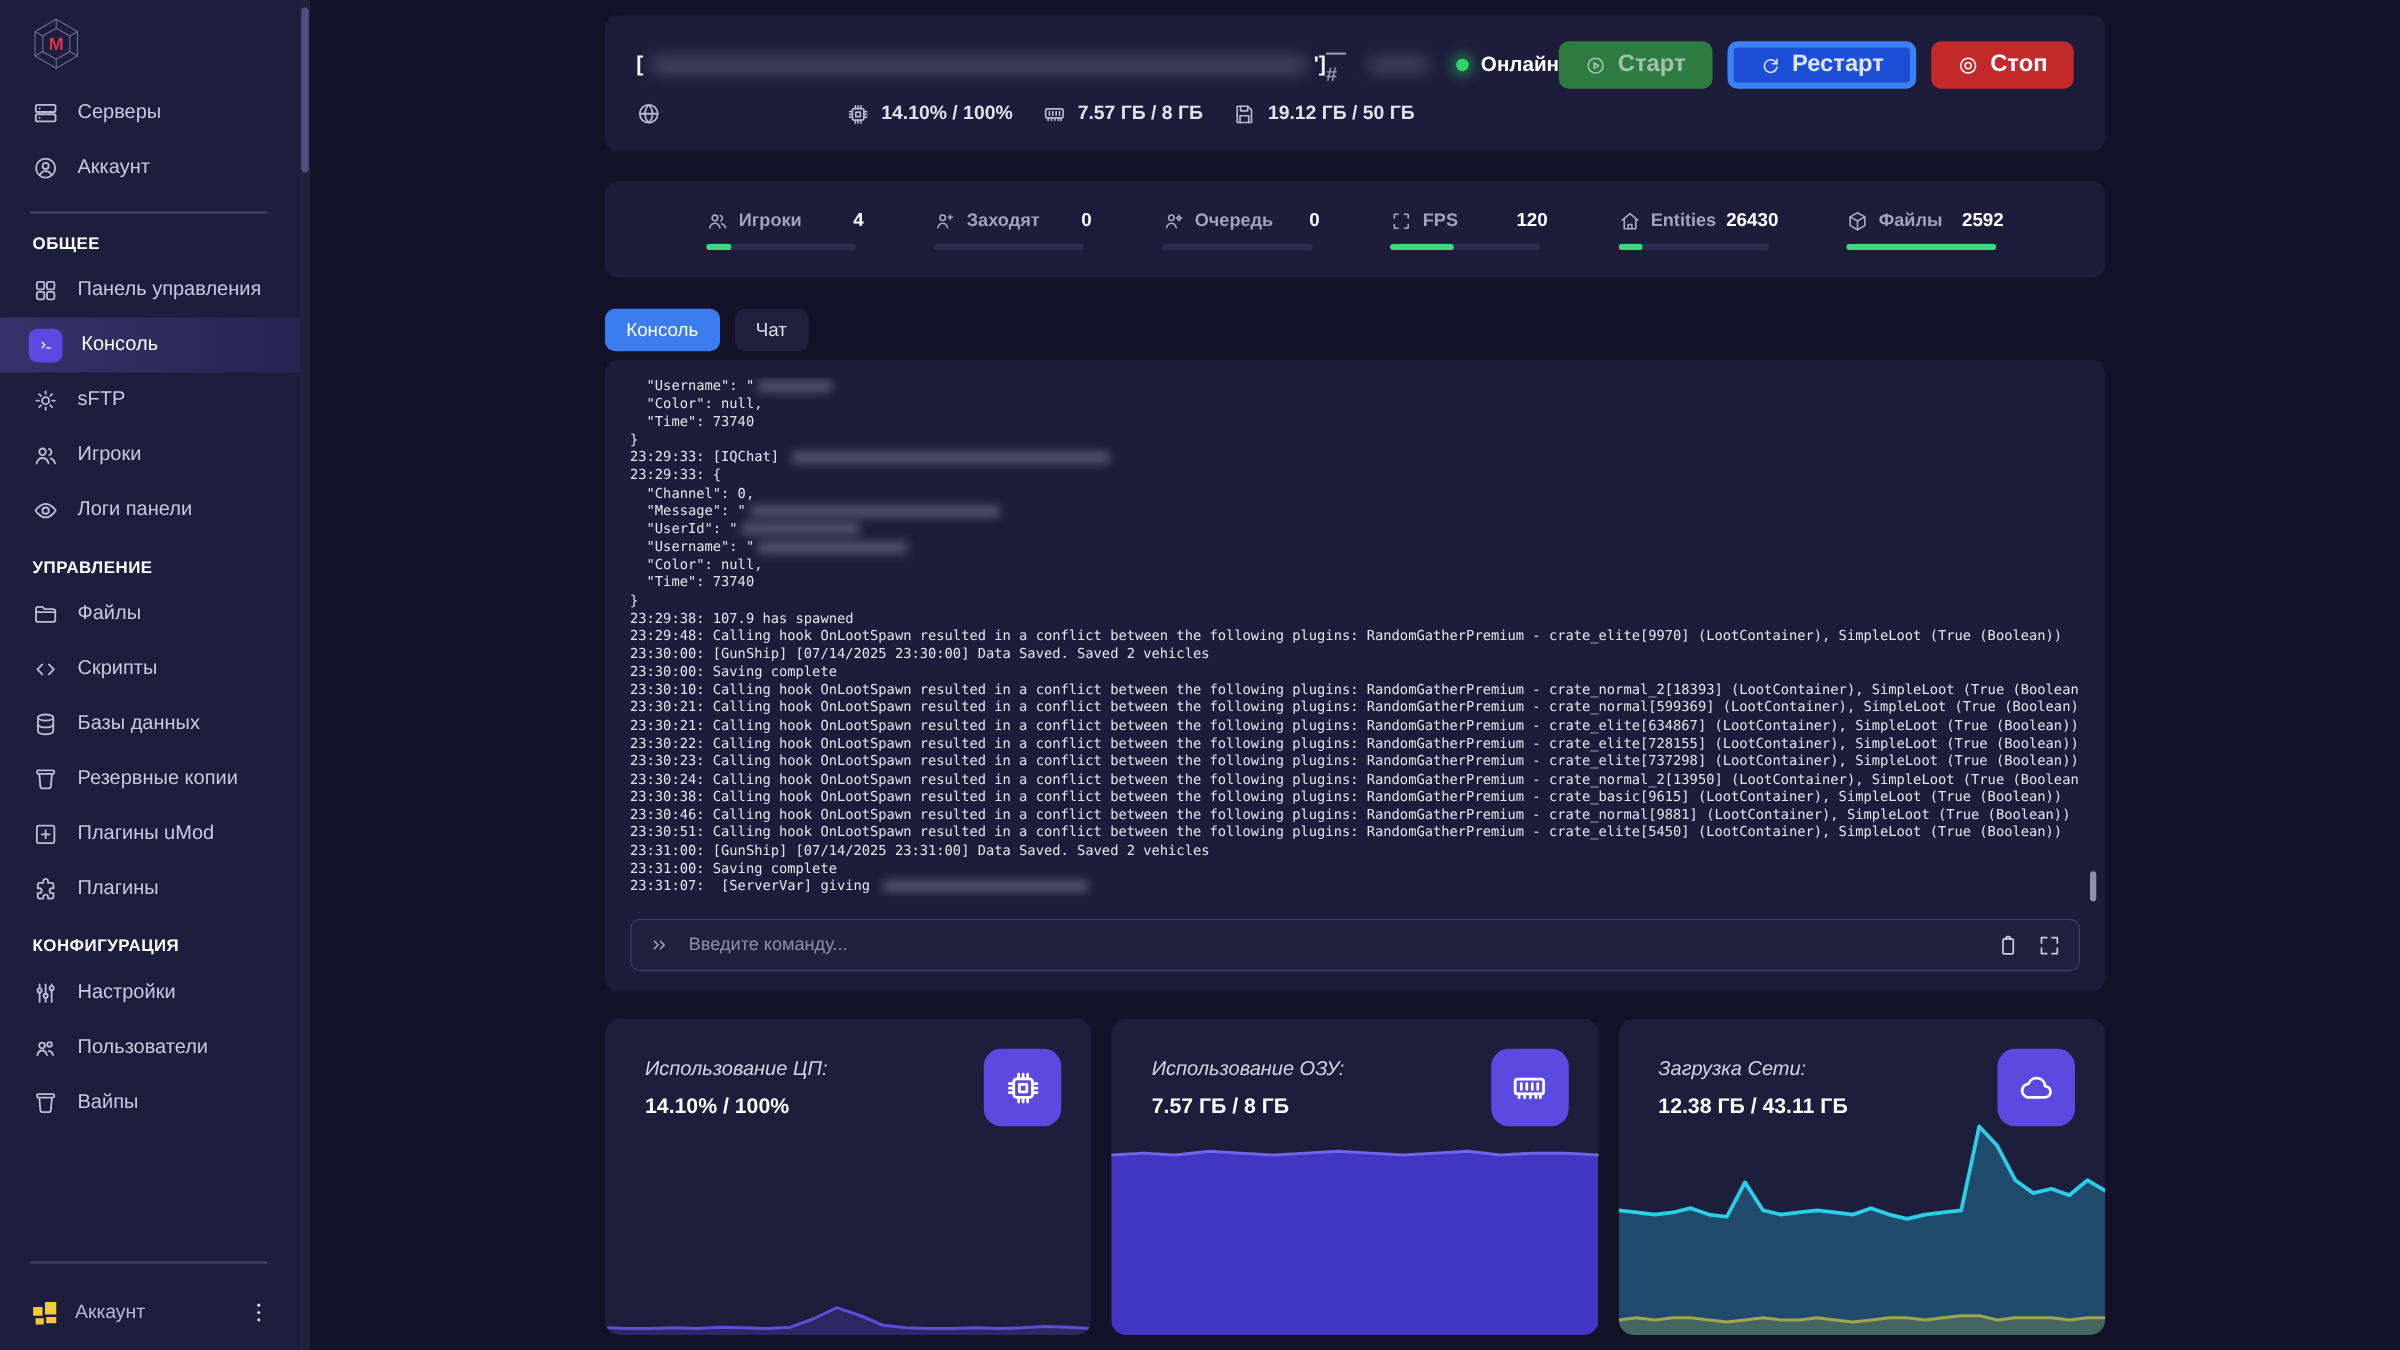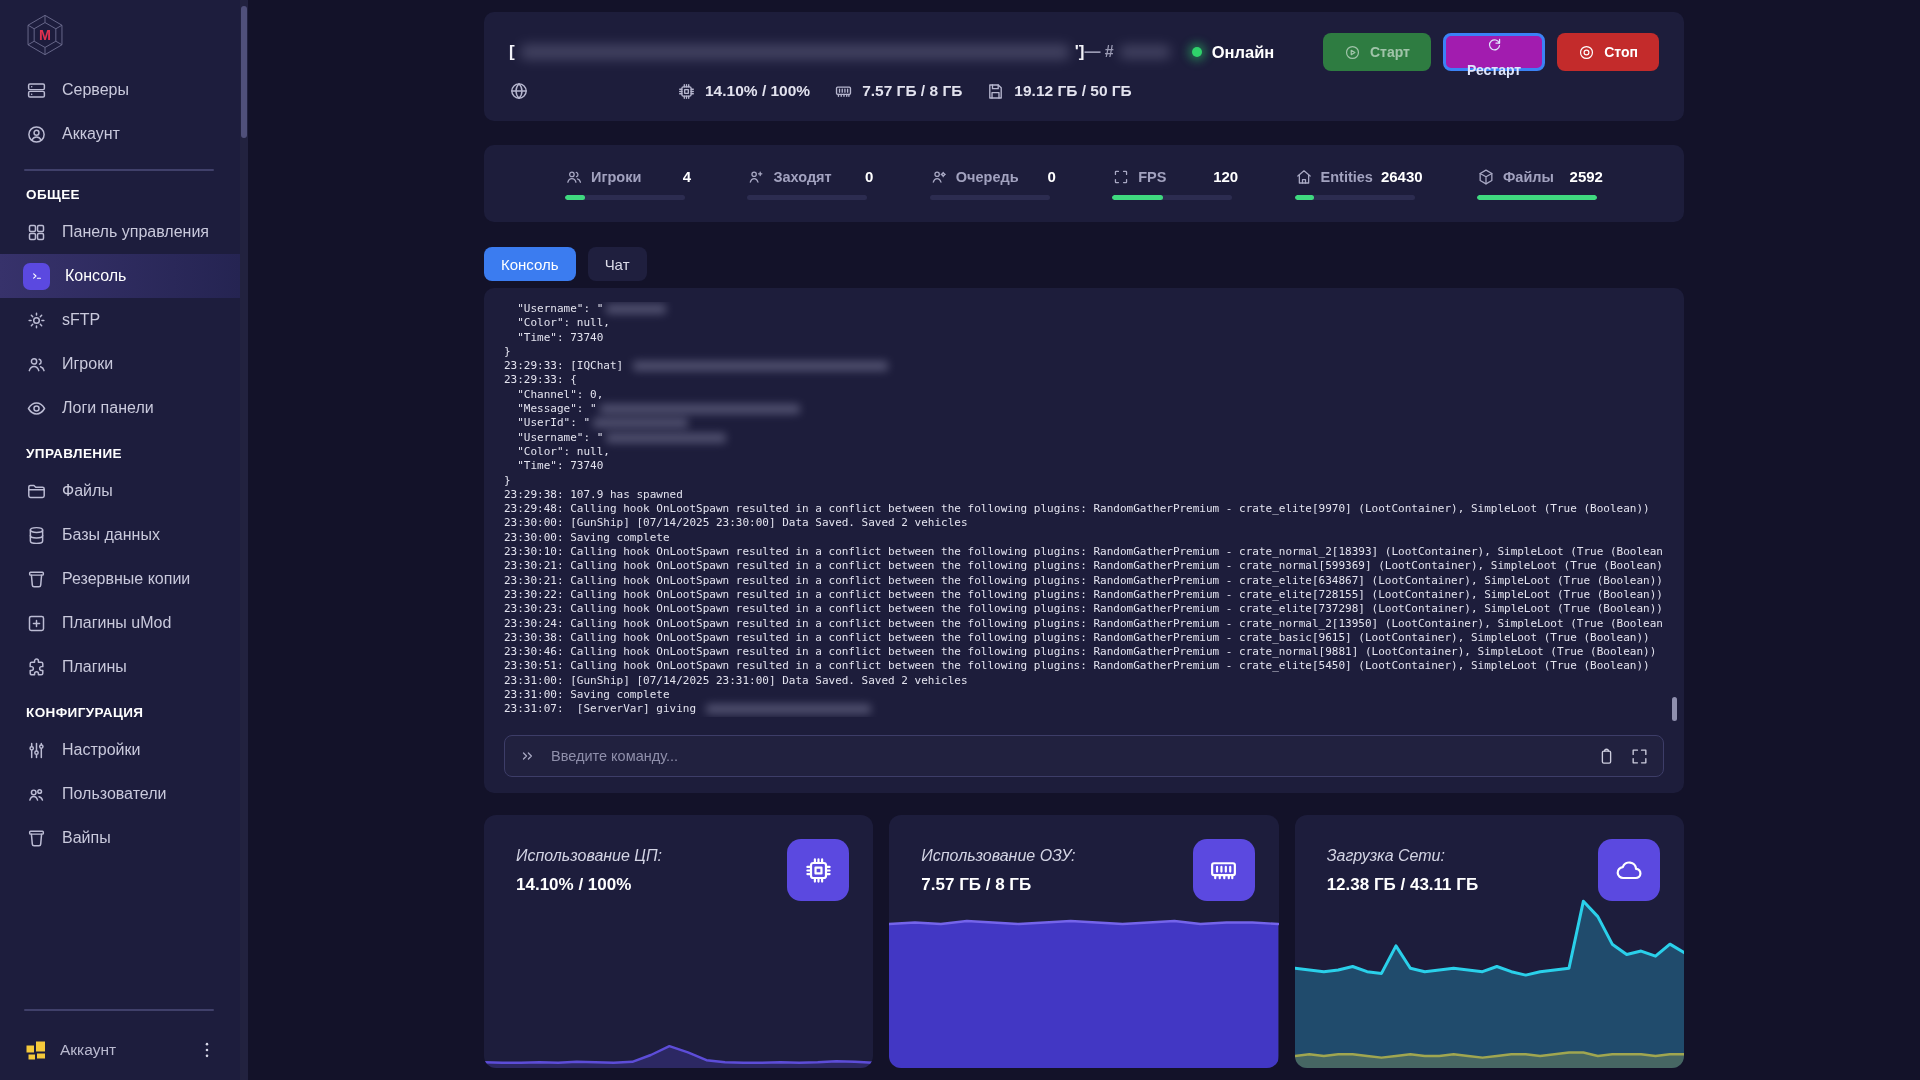--- a/index.html
+++ b/index.html
@@ -39,24 +39,24 @@
 
   
   .header-panel{margin-top:12px;height:109px;box-sizing:border-box;padding:20px 25px 0 25px;}
   .hdr-row1{display:flex;align-items:center;height:40px;}
   .sn-bracket{font-size:17px;font-weight:bold;color:#f2f2f8;}
   .blur-name{display:inline-block;height:16px;border-radius:4px;background:#9d9dbd;opacity:.28;filter:blur(6px);margin:0 6px;}
   .sn-sep{font-size:16px;color:#9b9bb4;font-weight:bold;}
   .status-dot{width:10px;height:10px;border-radius:50%;background:#2fd26b;box-shadow:0 0 10px 4px rgba(47,210,107,.45);margin:0 10px 0 16px;flex:none;}
   .status-lbl{font-size:16.5px;font-weight:bold;color:#fff;}
   .hdr-buttons{margin-left:auto;display:flex;gap:12px;}
-  .btn{height:38px;border:none;border-radius:8px;display:flex;align-items:center;gap:9px;padding:0 21px;font-size:14px;font-weight:bold;font-family:inherit;cursor:pointer;}
+  .btn{height:38px;border:none;border-radius:8px;display:flex;align-items:center;gap:9px;padding:0 21px;font-size:19px;font-weight:bold;font-family:inherit;cursor:pointer;}
   .btn i[data-icon]{width:17px;height:17px;}
   .btn-start{background:#2e7c41;color:rgba(255,255,255,.55);}
-  .btn-restart{background:#a21caf;border:3px solid #3b82f6;color:#dfe5fb;flex-direction:column;}
+  .btn-restart{background:#1d4ed8;border:5px solid #3b82f6;color:#dfe5fb;}
   .btn-stop{background:#c32b2b;color:#fff;}
   .hdr-row2{display:flex;align-items:center;margin-top:9px;}
   .hdr-row2 .globe{width:20px;height:20px;color:#b7b7cf;}
   .hdr-meta{display:flex;gap:24px;margin-left:148px;}
   .meta-item{display:flex;align-items:center;gap:9px;}
   .meta-item i[data-icon]{width:19px;height:19px;color:#b7b7cf;}
   .meta-item .txt{font-size:15.5px;font-weight:bold;color:#e2e2ee;}
 
   
   .stats-panel{margin-top:24px;height:77px;display:flex;align-items:center;justify-content:space-between;padding:0 81px;box-sizing:border-box;}
@@ -189,20 +189,28 @@
         </div>
         <div class="sec-title">УПРАВЛЕНИЕ</div>
         <div class="nav-item">
           <i data-icon="folder">
             <svg class="ic" viewBox="0 0 24 24" fill="none" stroke="currentColor" stroke-width="1.7" stroke-linecap="round" stroke-linejoin="round">
               <path d="M3.2 7.2c0-1.1.9-2 2-2h3.9l2 2h7.7c1.1 0 2 .9 2 2v7.6c0 1.1-.9 2-2 2H5.2c-1.1 0-2-.9-2-2z"></path>
               <path d="M3.2 10h17.6"></path>
             </svg>
           </i>
           <span class="lbl">Файлы</span>
+        </div>
+        <div class="nav-item">
+          <i data-icon="code">
+            <svg class="ic" viewBox="0 0 24 24" fill="none" stroke="currentColor" stroke-width="1.7" stroke-linecap="round" stroke-linejoin="round">
+              <path d="M9 7.5L4.5 12 9 16.5M15 7.5l4.5 4.5L15 16.5"></path>
+            </svg>
+          </i>
+          <span class="lbl">Скрипты</span>
         </div>
         <div class="nav-item">
           <i data-icon="database">
             <svg class="ic" viewBox="0 0 24 24" fill="none" stroke="currentColor" stroke-width="1.7" stroke-linecap="round" stroke-linejoin="round">
               <ellipse cx="12" cy="5.8" rx="7" ry="2.8"></ellipse>
               <path d="M5 5.8v6.2c0 1.5 3.1 2.8 7 2.8s7-1.3 7-2.8V5.8"></path>
               <path d="M5 12v6.2c0 1.5 3.1 2.8 7 2.8s7-1.3 7-2.8V12"></path>
             </svg>
           </i>
           <span class="lbl">Базы данных</span>

